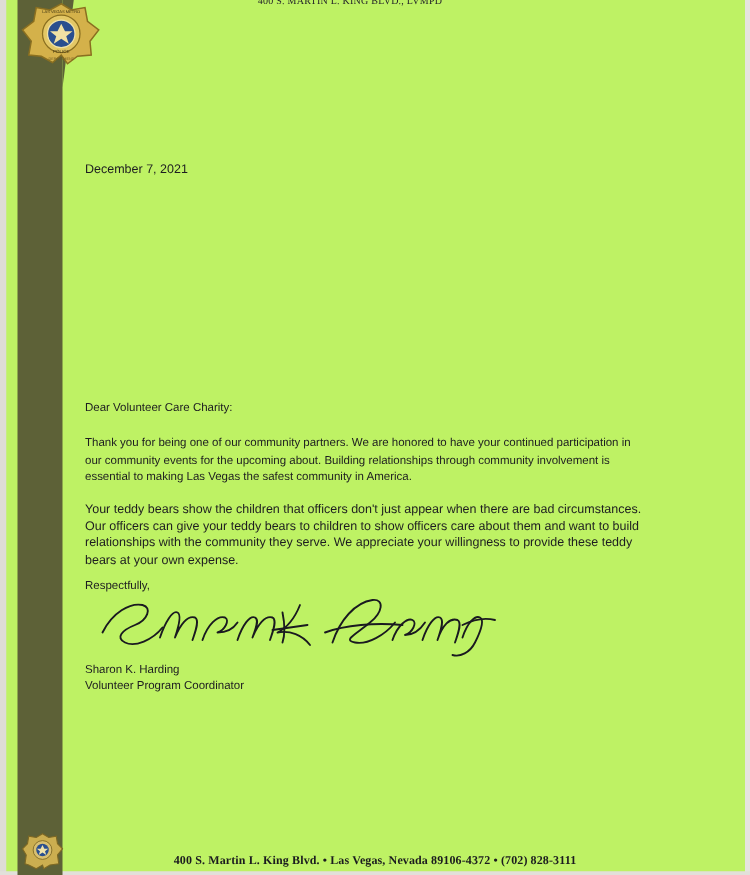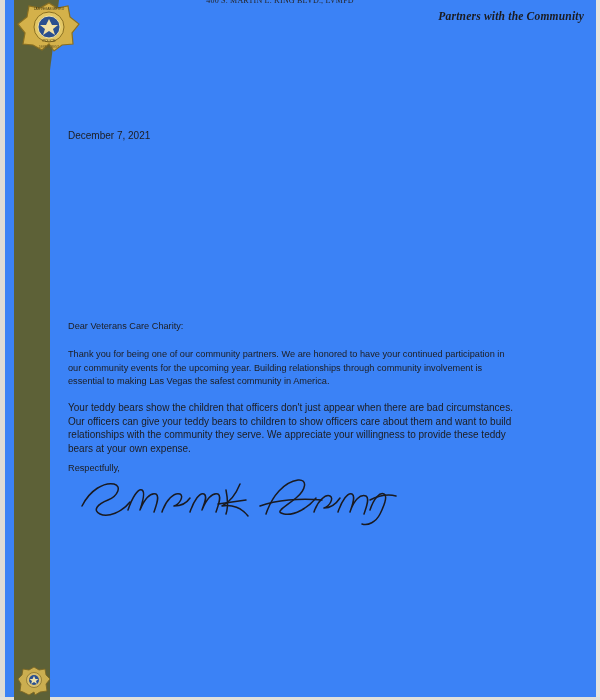--- a/index.html
+++ b/index.html
@@ -11,21 +11,21 @@
     width: 600px;
     height: 700px;
     overflow: hidden;
     font-family: "Liberation Sans", sans-serif;
   }
 
   #page {
     position: relative;
     width: 600px;
     height: 700px;
-    background: #3b82f6;
+    background: #bef264;
   }
 
   
   .scan-edge-left {
     position: absolute;
     left: 0; top: 0;
     width: 5px; height: 700px;
     background: #dedcd6;
   }
   .scan-edge-right {
@@ -226,28 +226,27 @@
       <circle cx="17" cy="14" r="7.5" fill="#d9c071" stroke="#7d6824" stroke-width=".7"></circle>
       <circle cx="17" cy="14" r="5" fill="#2a4f8f"></circle>
       <path d="M17 10 L18.5 13 L21.5 13 L19 15 L20 18 L17 16 L14 18 L15 15 L12.5 13 L15.5 13 Z" fill="#efe2ab"></path>
     </svg>
   </div>
 
   <div class="header-clipped">
     <span>400 S. MARTIN L. KING BLVD., LVMPD</span>
   </div>
 
-  <div class="tagline">Partners with the Community</div>
 
   <div class="date">December 7, 2021</div>
 
 
-  <div class="salutation">Dear Veterans Care Charity:</div>
-
-  <div class="para1">Thank you for being one of our community partners. We are honored to have your continued participation in our community events for the upcoming year. Building relationships through community involvement is essential to making Las Vegas the safest community in America.</div>
+  <div class="salutation">Dear Volunteer Care Charity:</div>
+
+  <div class="para1">Thank you for being one of our community partners. We are honored to have your continued participation in our community events for the upcoming about. Building relationships through community involvement is essential to making Las Vegas the safest community in America.</div>
   <div class="para2">Your teddy bears show the children that officers don't just appear when there are bad circumstances. Our officers can give your teddy bears to children to show officers care about them and want to build relationships with the community they serve. We appreciate your willingness to provide these teddy bears at your own expense.</div>
 
   <div class="closing">Respectfully,</div>
 
   <div class="signature">
     <svg width="330" height="60" viewBox="0 0 330 60">
       <g fill="none" stroke="#1a1a20" stroke-width="1.5" stroke-linecap="round" stroke-linejoin="round">
         <path d="M12 36 C20 20, 34 12, 44 14 C52 16, 48 26, 38 30 C28 34, 22 40, 30 44 C38 48, 52 42, 60 32"></path>
         <path d="M58 40 C62 28, 68 18, 72 20 C76 22, 72 34, 70 40 C74 30, 80 22, 86 24 C90 26, 86 36, 84 42"></path>
         <path d="M92 42 C96 30, 104 22, 110 24 C114 26, 110 34, 104 36 C110 36, 116 34, 120 28"></path>
@@ -258,15 +257,20 @@
         <path d="M196 44 C202 26, 214 12, 228 10 C238 9, 236 20, 226 28 C214 38, 204 42, 214 44 C224 46, 238 38, 246 28"></path>
         <path d="M190 36 C206 30, 230 28, 252 30"></path>
         <path d="M244 42 C248 30, 256 24, 260 26 C264 28, 260 36, 254 38 C260 38, 266 34, 270 28"></path>
         <path d="M268 42 C272 30, 278 22, 282 24 C286 26, 282 36, 280 42 C284 30, 290 24, 296 26 C300 28, 296 38, 294 44"></path>
         <path d="M300 40 C304 28, 310 22, 314 24 C318 26, 314 36, 310 44 C306 52, 298 56, 292 54"></path>
         <path d="M300 30 C308 26, 318 24, 326 26"></path>
       </g>
     </svg>
   </div>
 
-
+  <div class="signer">
+    <div>Sharon K. Harding</div>
+    <div>Volunteer Program Coordinator</div>
+  </div>
+
+  <div class="footer">400 S. Martin L. King Blvd. • Las Vegas, Nevada 89106-4372 • (702) 828-3111</div>
 
 </div>
 
 </body></html>

